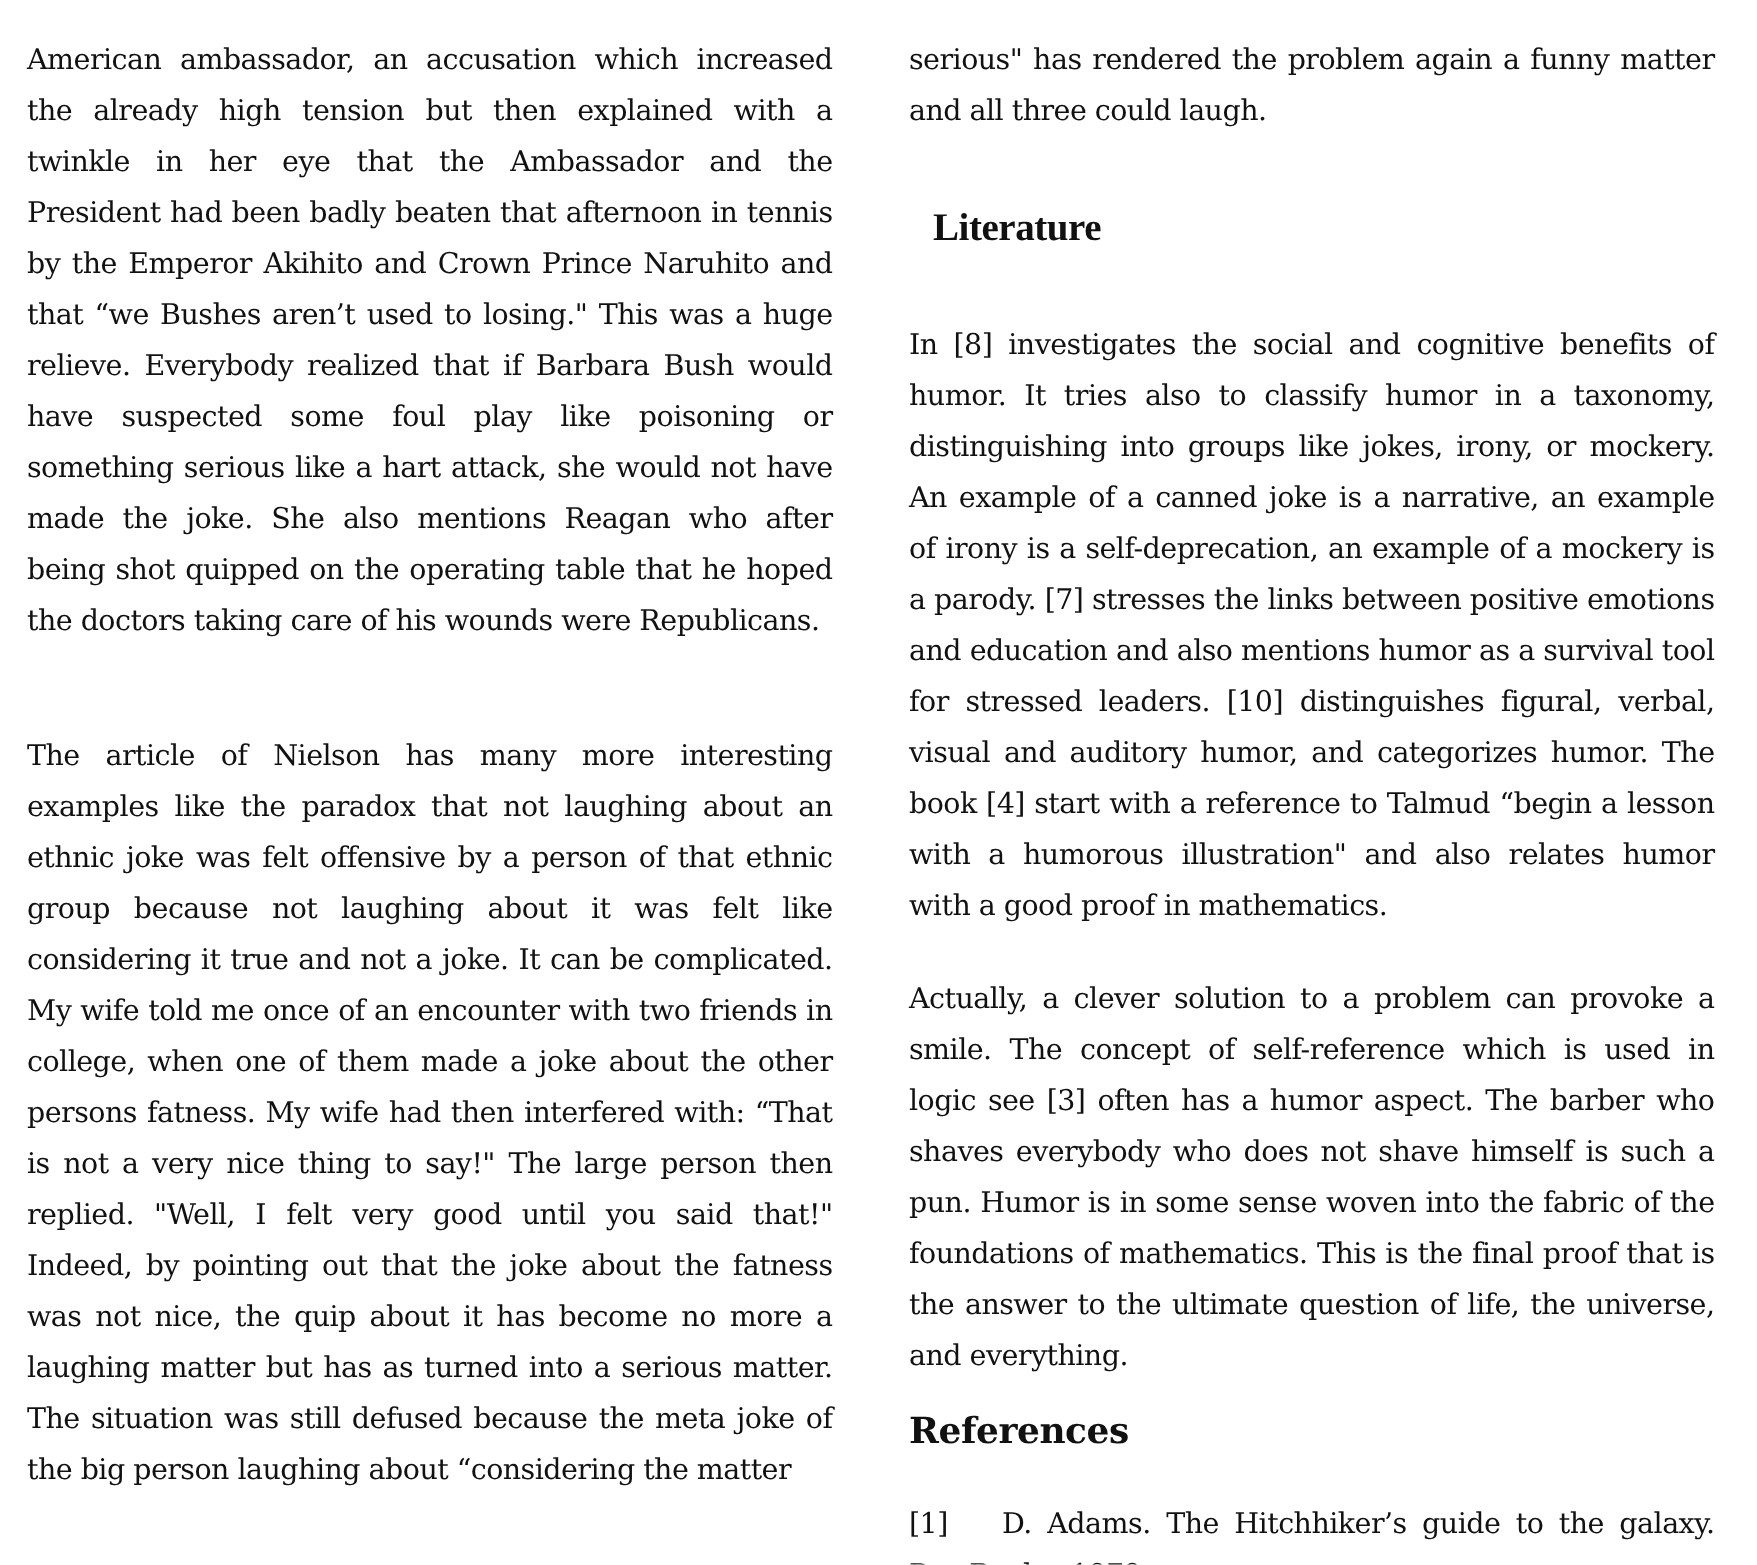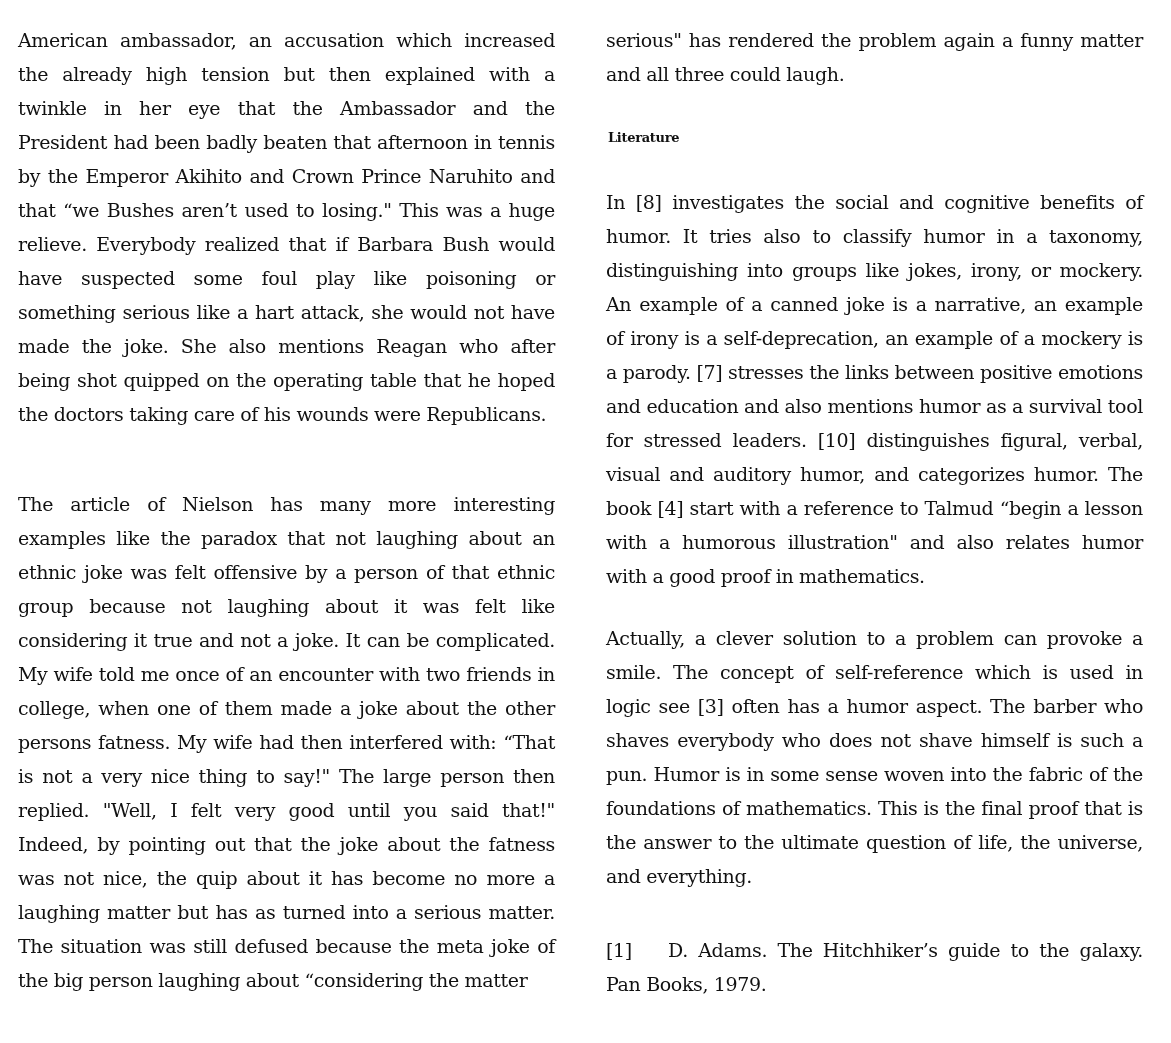--- a/index.html
+++ b/index.html
@@ -31,25 +31,26 @@
     p.body {
       margin: 0;
       font-size: 19px;
       line-height: 34px;
       text-align: justify;
       letter-spacing: -0.35px;
       word-spacing: 0px;
     }
     .gap { height: 28px; }
     h3.section {
-      margin: 2px;
-      font-size: 13px;
+      margin: 16px;
+      font-size: 26px;
       line-height: 34px;
       font-weight: bold;
       letter-spacing: -0.3px;
+      font-family: Liberation Serif, serif;
     }
     h2.refs {
       margin: 0;
       font-size: 24px;
       line-height: 38px;
       font-weight: bold;
       letter-spacing: -0.3px;
     }
     .ref-entry {
       margin: 0;
@@ -77,17 +78,18 @@
 
   <div class="col col-right">
     <p class="body">serious" has rendered the problem again a funny matter and all three could laugh.</p>
     <div class="gap"></div>
     <h3 class="section">Literature</h3>
     <div class="gap"></div>
     <p class="body">In [8] investigates the social and cognitive benefits of humor. It tries also to classify humor in a taxonomy, distinguishing into groups like jokes, irony, or mockery. An example of a canned joke is a narrative, an example of irony is a self-deprecation, an example of a mockery is a parody. [7] stresses the links between positive emotions and education and also mentions humor as a survival tool for stressed leaders. [10] distinguishes figural, verbal, visual and auditory humor, and categorizes humor. The book [4] start with a reference to Talmud “begin a lesson with a humorous illustration" and also relates humor with a good proof in mathematics.</p>
     <div class="gap"></div>
     <p class="body">Actually, a clever solution to a problem can provoke a smile. The concept of self-reference which is used in logic see [3] often has a humor aspect. The barber who shaves everybody who does not shave himself is such a pun. Humor is in some sense woven into the fabric of the foundations of mathematics. This is the final proof that is the answer to the ultimate question of life, the universe, and everything.</p>
     <div style="height:14px"></div>
+    <h2 class="refs">References</h2>
     <div style="height:26px"></div>
     <p class="ref-entry"><span class="ref-num">[1]</span><span>D. Adams. The Hitchhiker’s guide to the galaxy. Pan Books, 1979.</span></p>
   </div>
 
 </div>
 
 </body></html>

